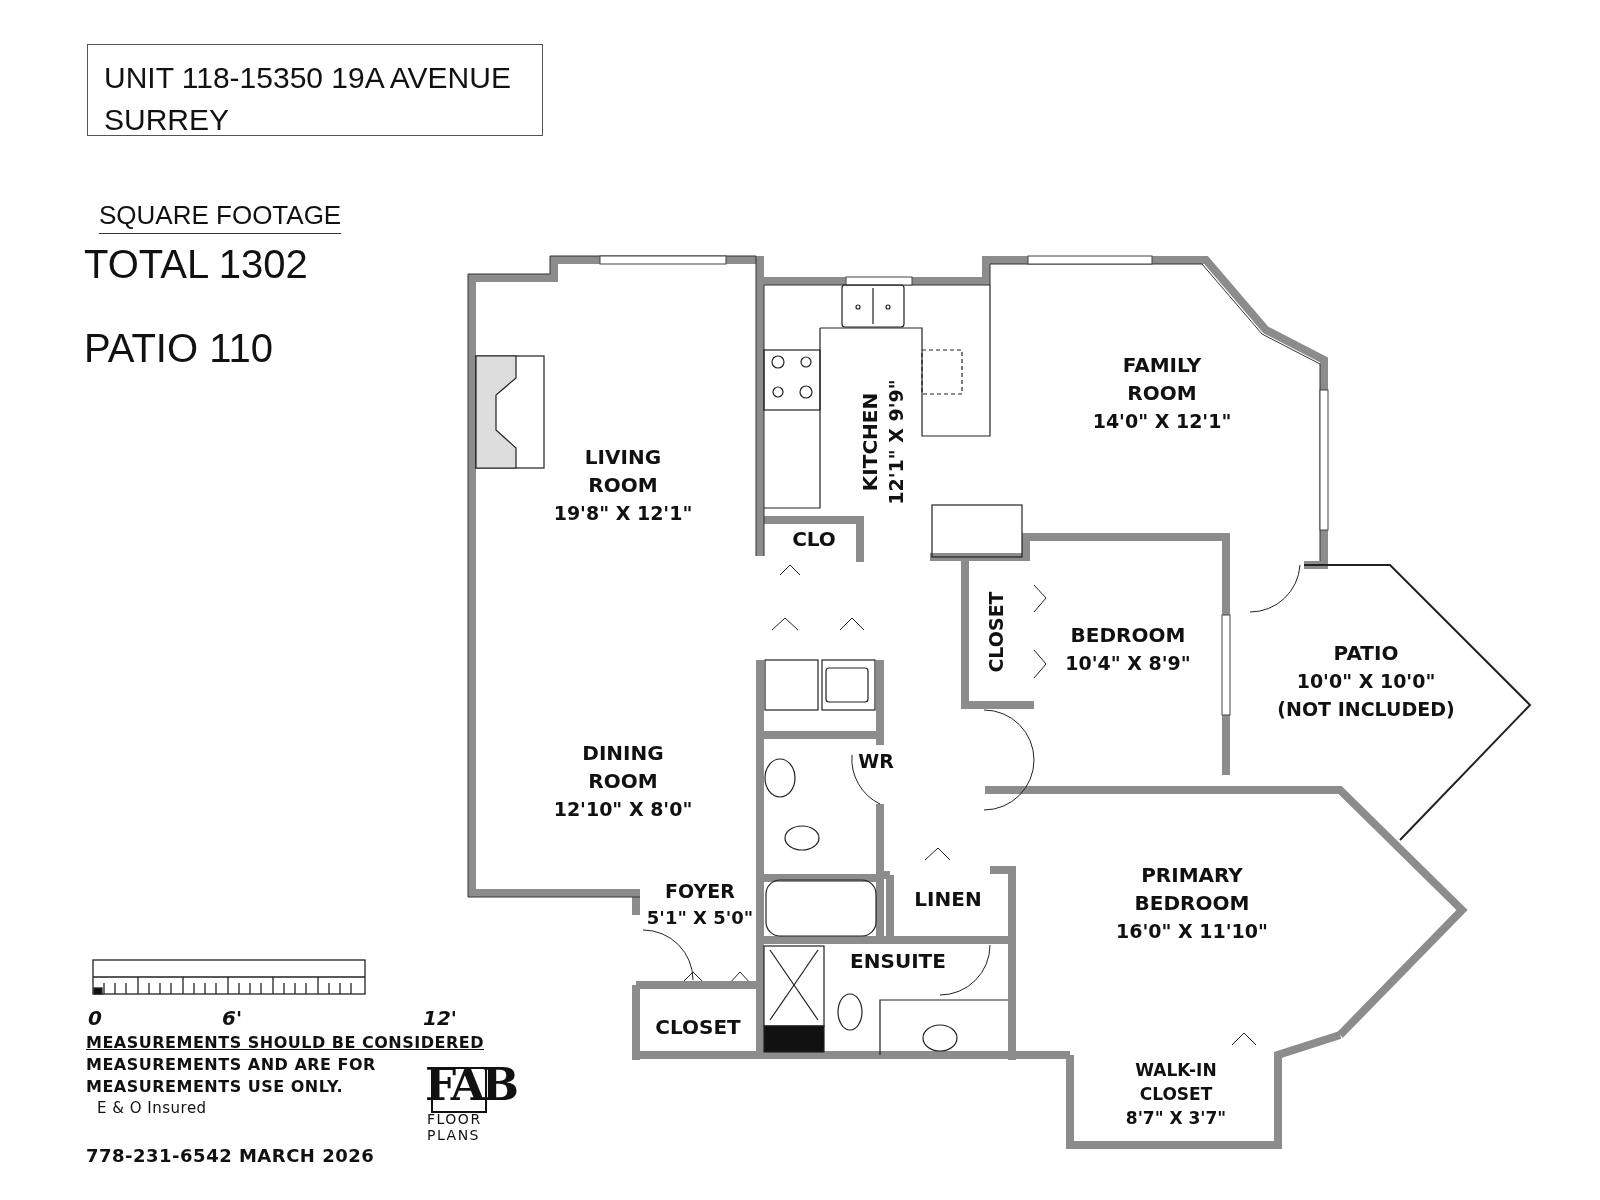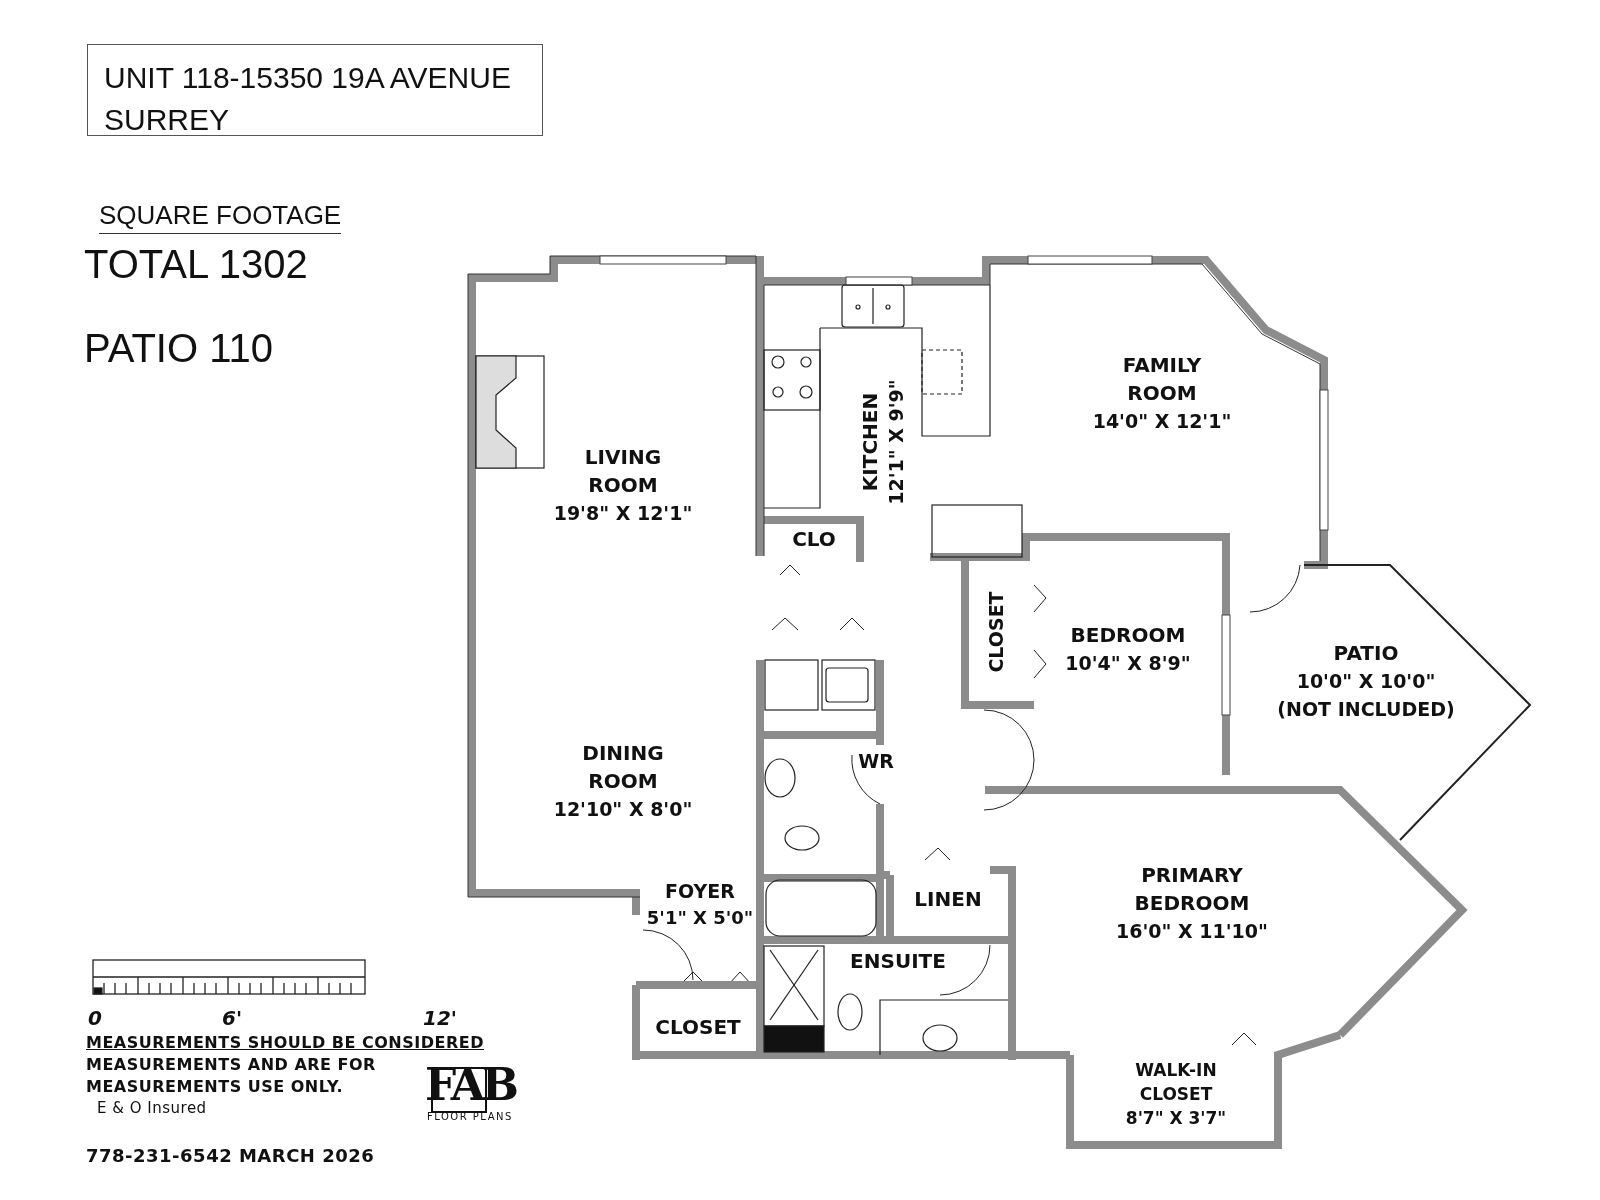--- a/index.html
+++ b/index.html
@@ -8,21 +8,21 @@
   .title-line { position:absolute; left:16px; font-size:30px; color:#111; white-space:nowrap; }
   .sf-heading { position:absolute; left:99px; top:200px; font-size:26px; border-bottom:1.5px solid #333; padding-bottom:2px; white-space:nowrap; }
   .sf-line { position:absolute; left:84px; font-size:40px; white-space:nowrap; }
   svg.plan { position:absolute; left:0; top:0; }
   .lbl { font-family:"DejaVu Sans", sans-serif; font-weight:bold; fill:#111; text-anchor:middle; }
   .note { position:absolute; left:86px; font-family:"DejaVu Sans", sans-serif; font-size:16px; font-weight:bold; letter-spacing:0.5px; white-space:nowrap; color:#111; }
   .scale-lbl { position:absolute; top:1006px; font-family:"DejaVu Sans", sans-serif; font-size:20px; font-style:italic; font-weight:bold; }
   .logo { position:absolute; left:425px; top:1063px; width:112px; height:60px; }
   .logo-mark { position:absolute; left:0; top:0; font-family:"DejaVu Serif", serif; font-size:44px; font-weight:bold; letter-spacing:-3px; line-height:44px; }
   .logo-box { position:absolute; left:6px; top:4px; width:52px; height:42px; border:2px solid #111; }
-  .logo-sub { position:absolute; left:2px; top:48px; font-family:"DejaVu Sans", sans-serif; font-size:10px; letter-spacing:1.5px; }
+  .logo-sub { position:absolute; left:2px; top:48px; font-family:"DejaVu Sans", sans-serif; font-size:14px; letter-spacing:1.5px; }
 </style>
 </head>
 <body>
 
 <div class="title-box">
   <div class="title-line" style="top:16px;">UNIT 118-15350 19A AVENUE</div>
   <div class="title-line" style="top:58px;">SURREY</div>
 </div>
 
 <div class="sf-heading">SQUARE FOOTAGE</div>

